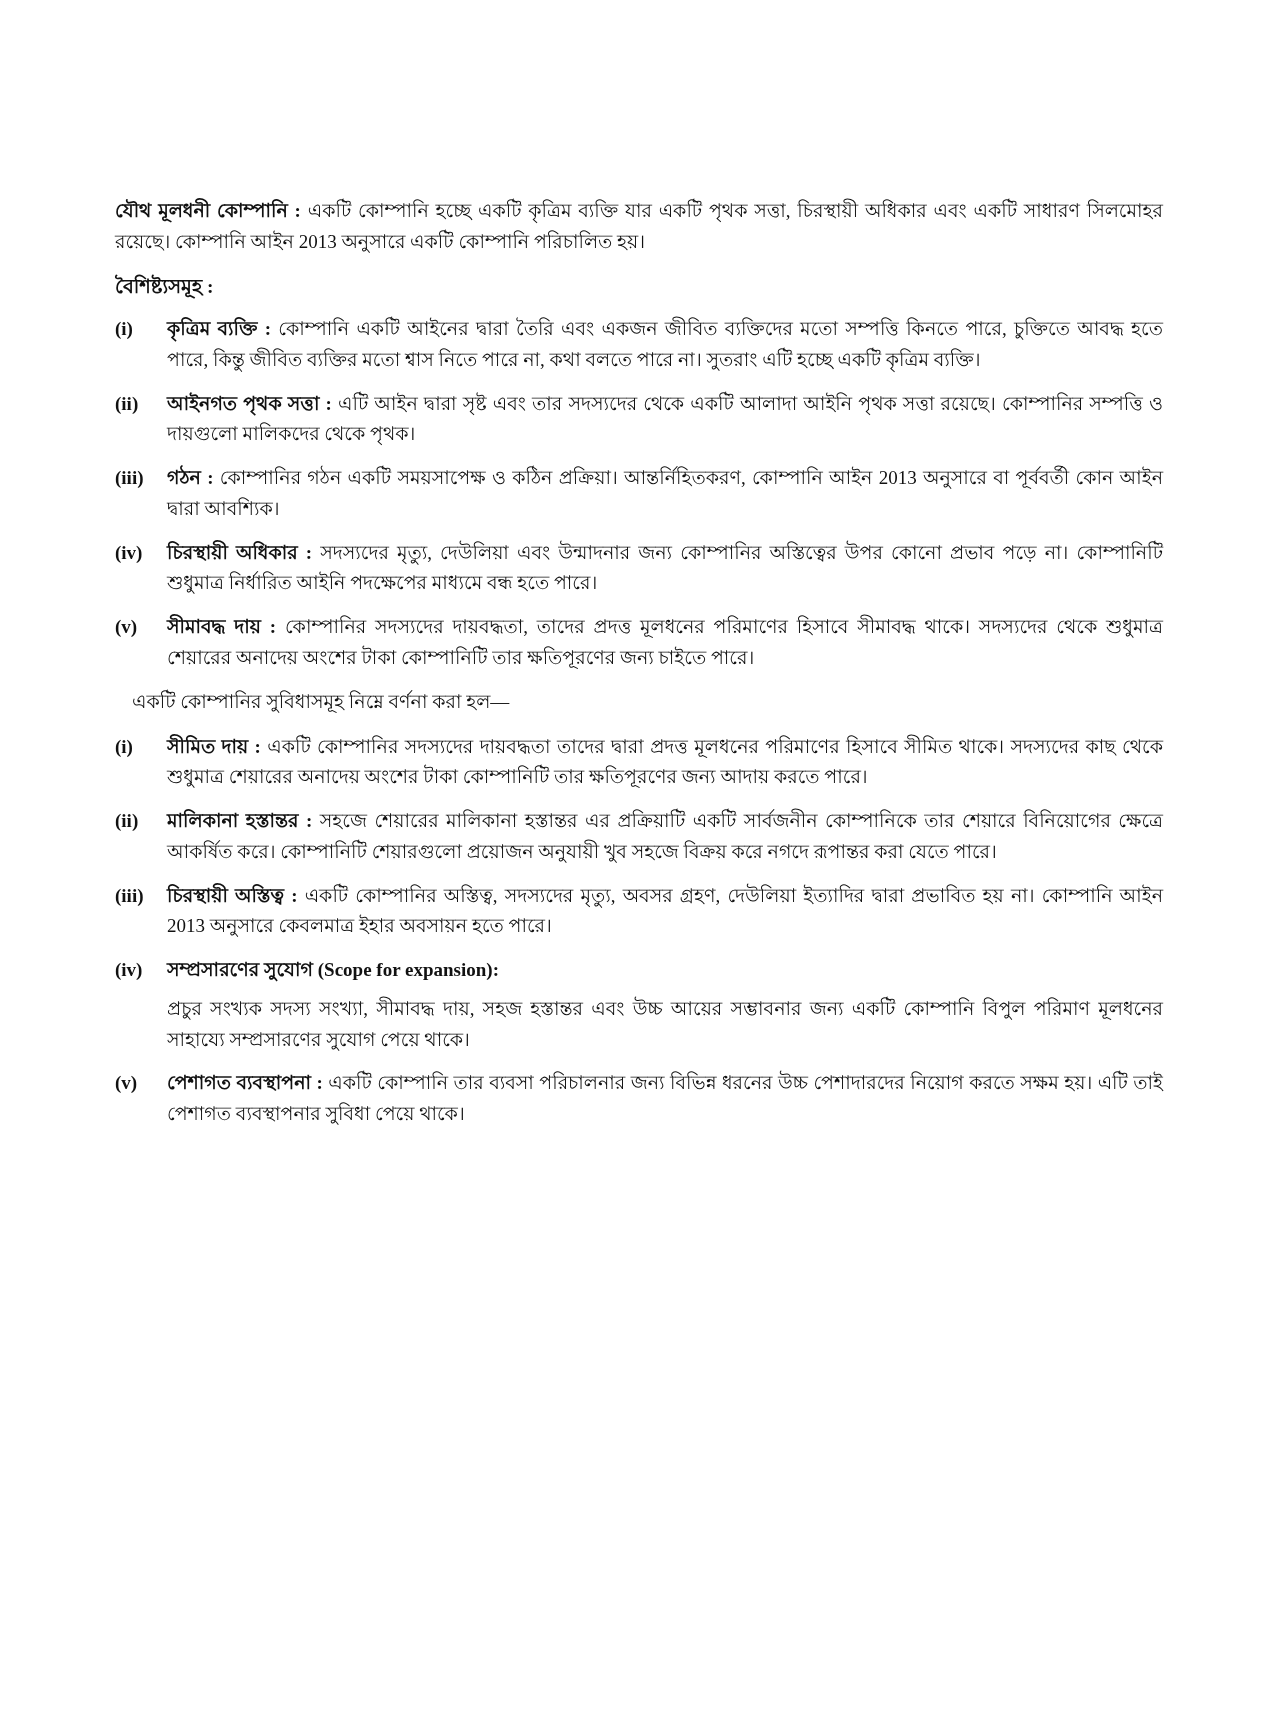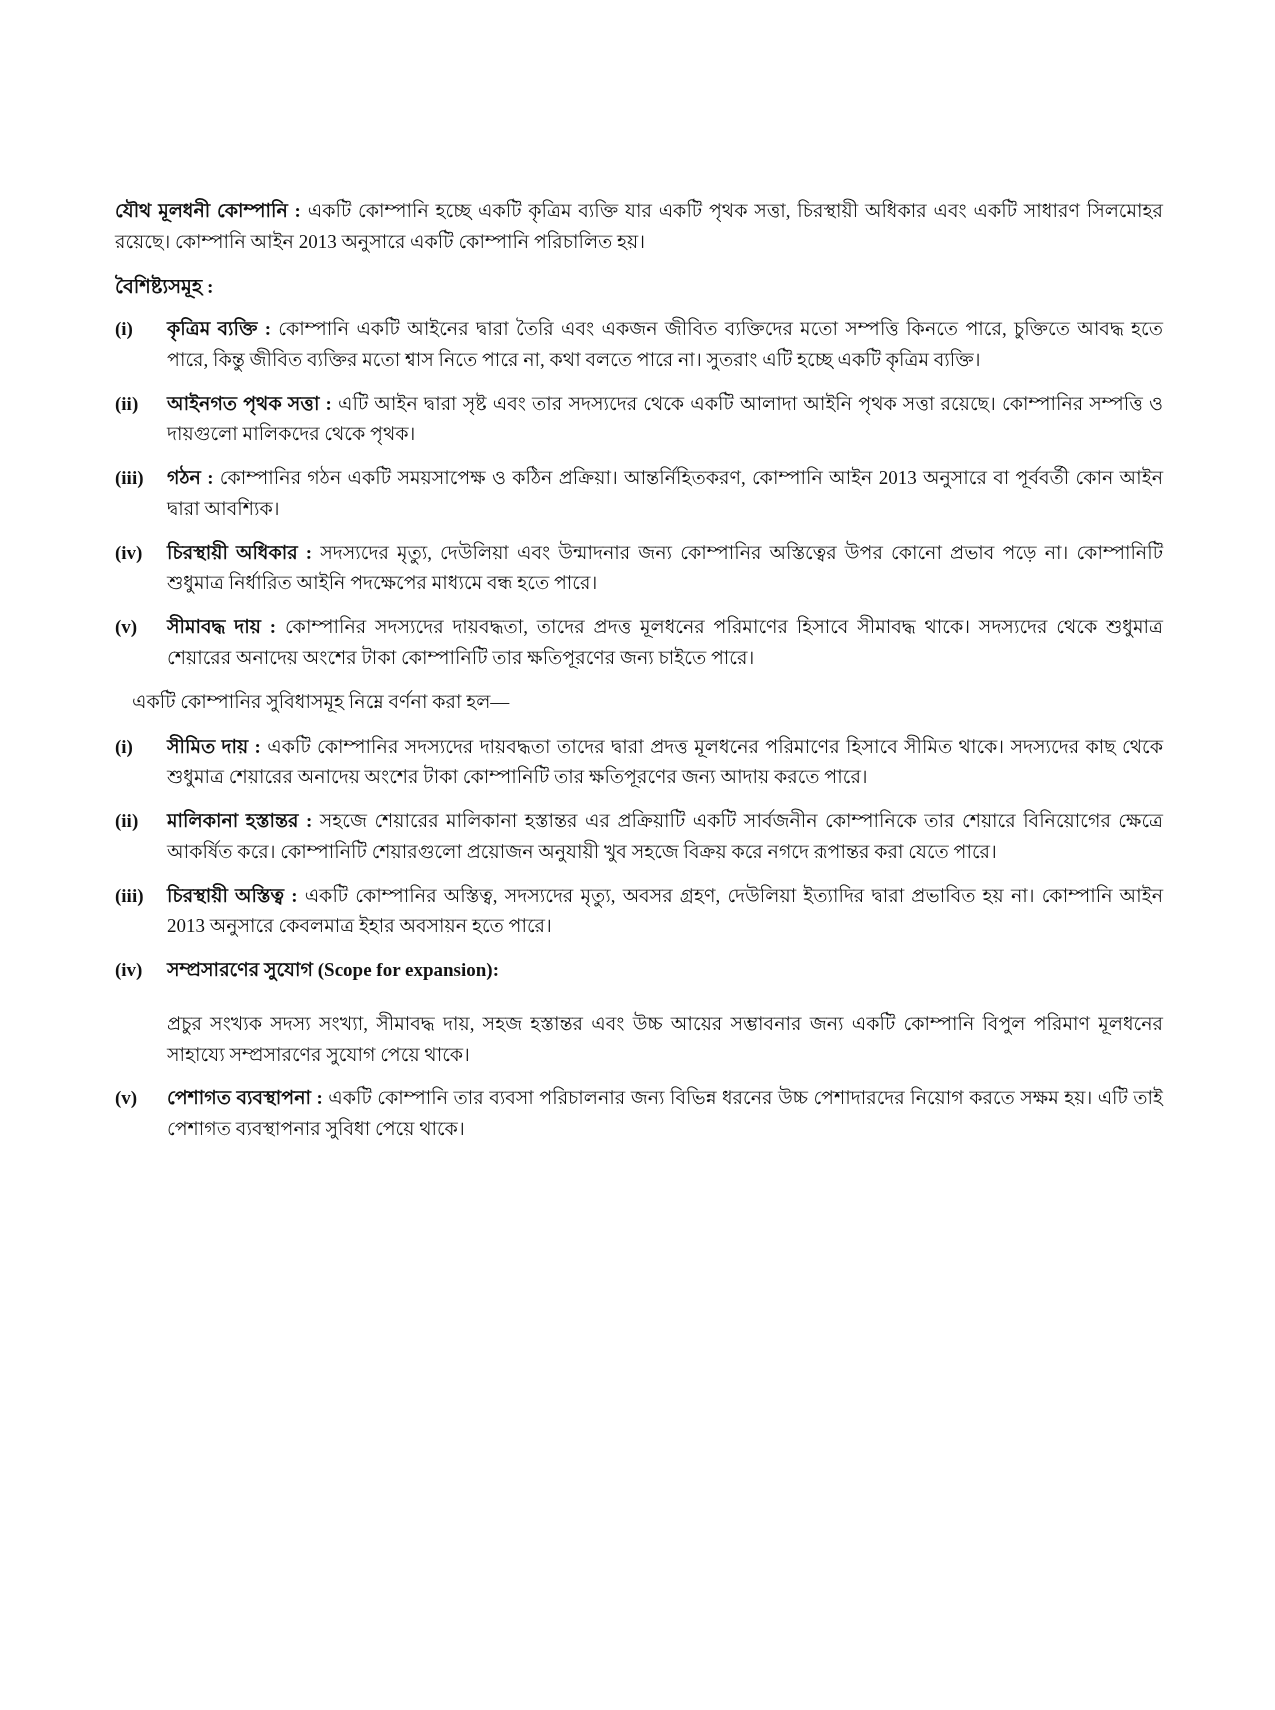--- a/index.html
+++ b/index.html
@@ -43,21 +43,21 @@
   }
   .marker {
     flex: 0 0 52px;
     font-weight: bold;
   }
   .content {
     flex: 1 1 auto;
     text-align: justify;
   }
   .content .body-para {
-    margin-top: 23px;
+    margin-top: 8px;
     text-align: justify;
   }
   .page-number {
     position: absolute;
     left: 0;
     right: 0;
     top: 1552px;
     text-align: center;
     font-weight: bold;
     font-size: 21px;

